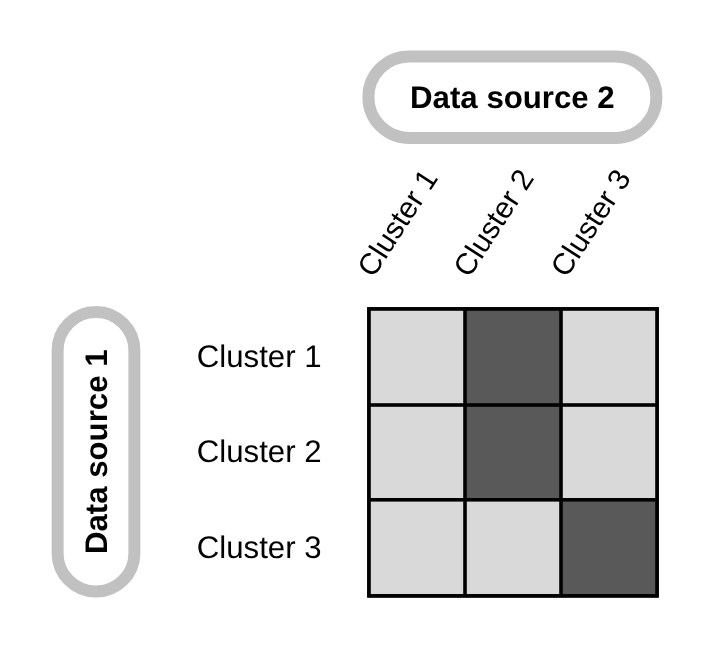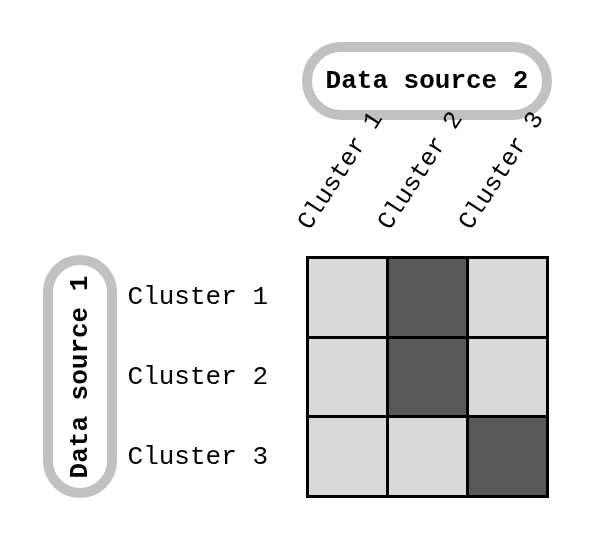--- a/index.html
+++ b/index.html
@@ -1,21 +1,21 @@
 <!DOCTYPE html>
 <html><head>
 <meta charset="utf-8">
 <style>
   html, body { margin: 0; padding: 0; background: #ffffff; }
   .canvas {
     position: relative;
     width: 603px;
     height: 551px;
     background: #ffffff;
-    font-family: Liberation Mono, monospace;
+    font-family: Liberation Sans, sans-serif;
     color: #000000;
     overflow: hidden;
     text-align: center;
   }
   .pill {
     position: absolute;
     background: #ffffff;
     border: 10px solid #c1c1c1;
     box-sizing: border-box;
     display: flex;

